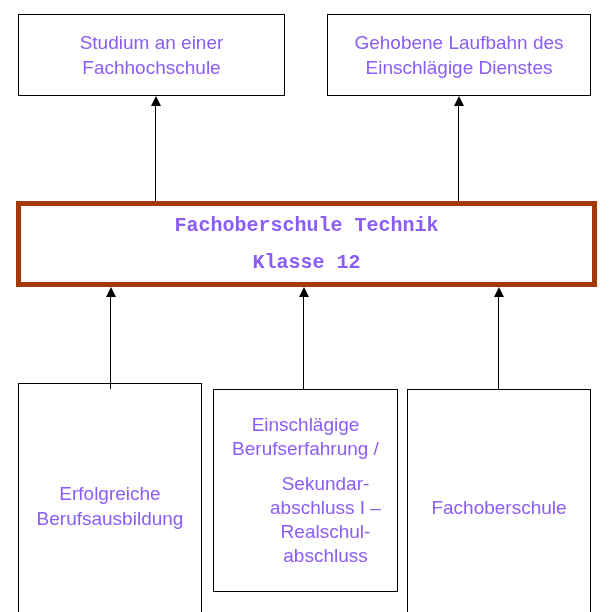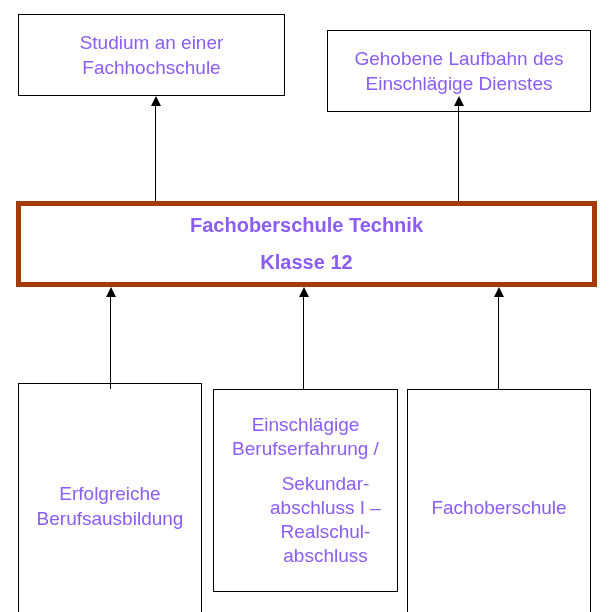--- a/index.html
+++ b/index.html
@@ -27,20 +27,21 @@
     align-items: center;
     text-align: center;
   }
   .node .line {
     font-size: 19px;
     line-height: 25px;
     white-space: nowrap;
   }
   .node-highlight {
     border: 5px solid #14b8a6; 
+    font-family: Liberation Mono, monospace;
   }
   .node-highlight .line {
     font-weight: bold;
     font-size: 20px;
     line-height: 25px;
   }
   .node-highlight .line + .line {
     margin-top: 12px;
   }
   .node-small .line {
@@ -75,21 +76,21 @@
 </head>
 <body>
 
 <div id="canvas">
 
   <div class="node" style="left:18px; top:14px; width:267px; height:82px;">
     <div class="line">Studium an einer</div>
     <div class="line">Fachhochschule</div>
   </div>
 
-  <div class="node" style="left:327px; top:14px; width:264px; height:82px;margin-top:16px;">
+  <div class="node" style="left:327px; top:14px; width:264px; height:82px;">
     <div class="line">Gehobene Laufbahn des</div>
     <div class="line">Einschlägige Dienstes</div>
   </div>
 
   <div class="node node-highlight" style="left: 16px; top: 201px; width: 581px; height: 86px; border-color: rgb(163, 58, 8);">
     <div class="line">Fachoberschule Technik</div>
     <div class="line">Klasse 12</div>
   </div>
 
   <div class="node" style="left:18px; top:383px; width:184px; height:246px;">

